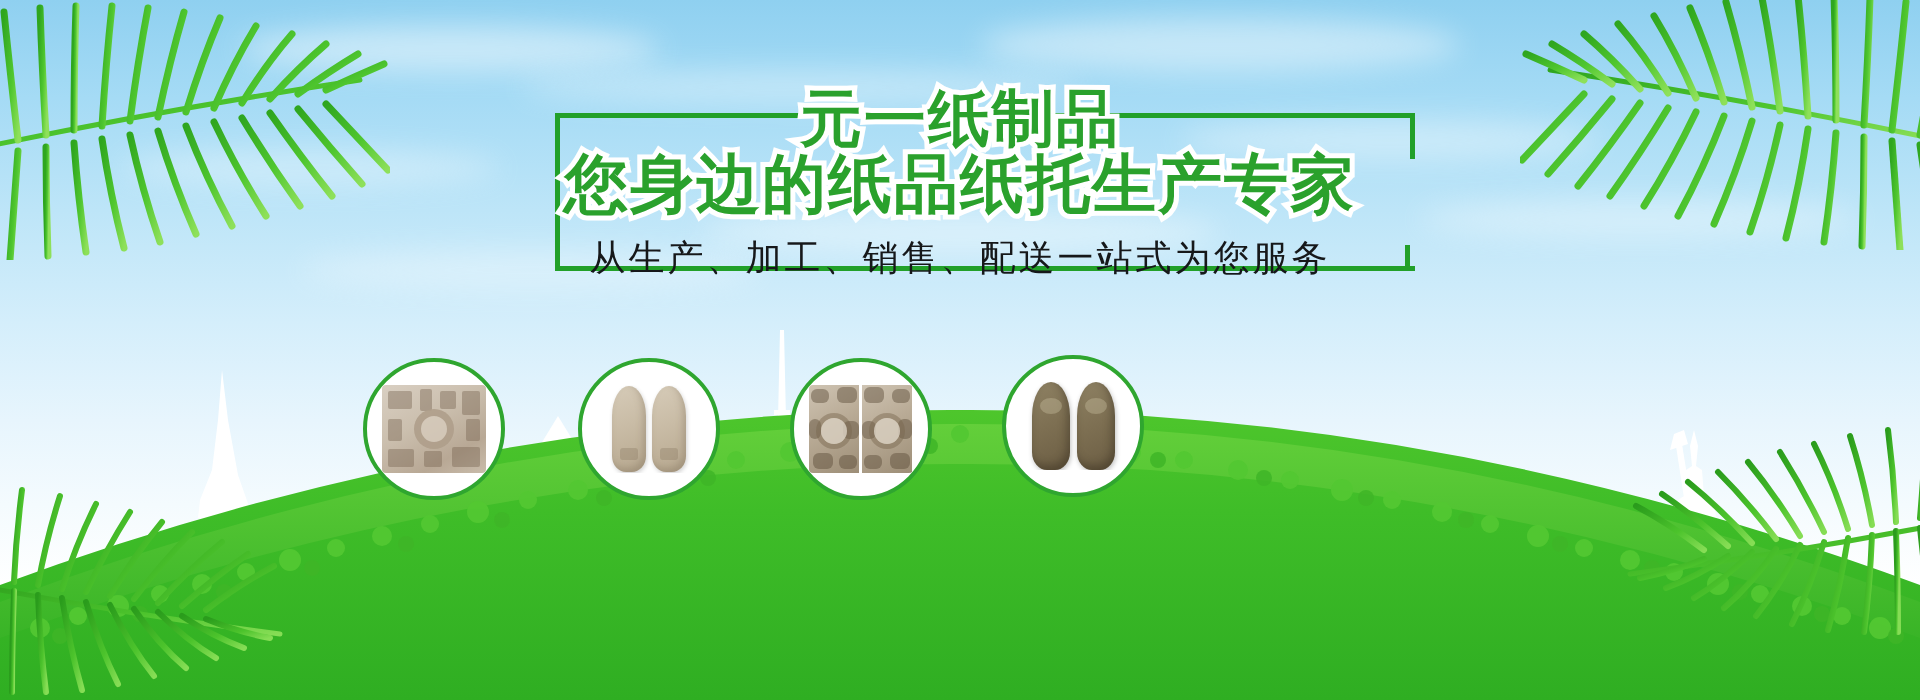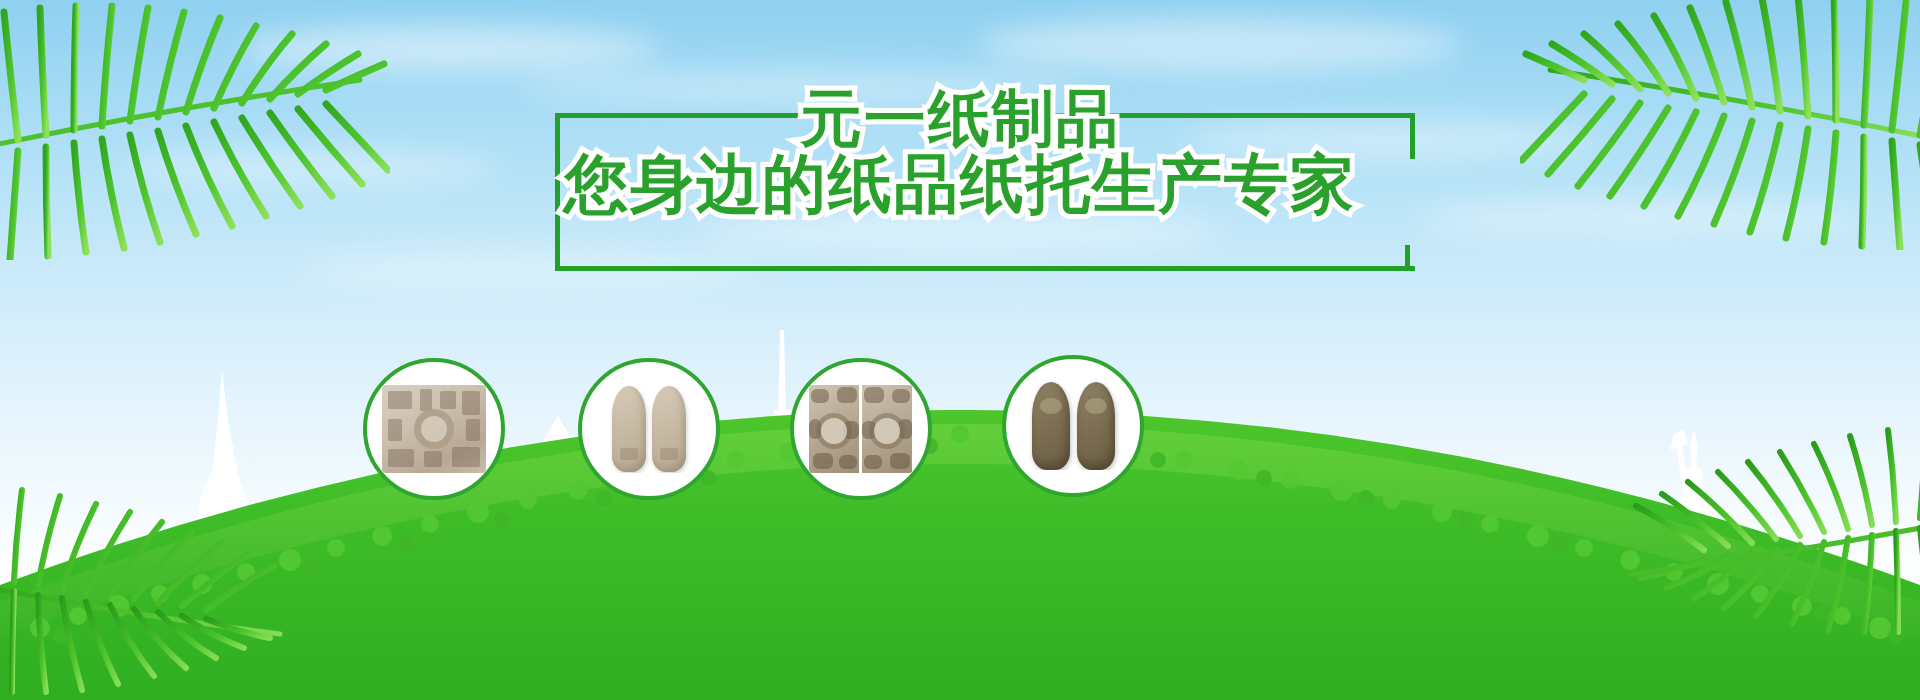--- a/index.html
+++ b/index.html
@@ -514,20 +514,21 @@
   </svg>
 
   <div id="textblock">
     <div class="bracket"></div>
     <div class="bracket-right-bottom"></div>
 
     <div class="title-line" id="title1">元一纸制品</div>
 
     <div class="title-line" id="title2">您身边的纸品纸托生产专家</div>
 
+    <div id="subtitle">从生产、加工、销售、配送一站式为您服务</div>
   </div>
 
   <div class="prod" id="prod1">
     <div class="shot tray">
       <div class="cell" style="left:6px;top:6px;width:24px;height:18px;"></div>
       <div class="cell" style="left:38px;top:4px;width:12px;height:22px;"></div>
       <div class="cell" style="left:58px;top:6px;width:16px;height:18px;"></div>
       <div class="cell" style="left:80px;top:6px;width:18px;height:24px;"></div>
       <div class="cell" style="left:6px;top:34px;width:14px;height:22px;"></div>
       <div class="cell" style="left:6px;top:64px;width:26px;height:18px;"></div>

